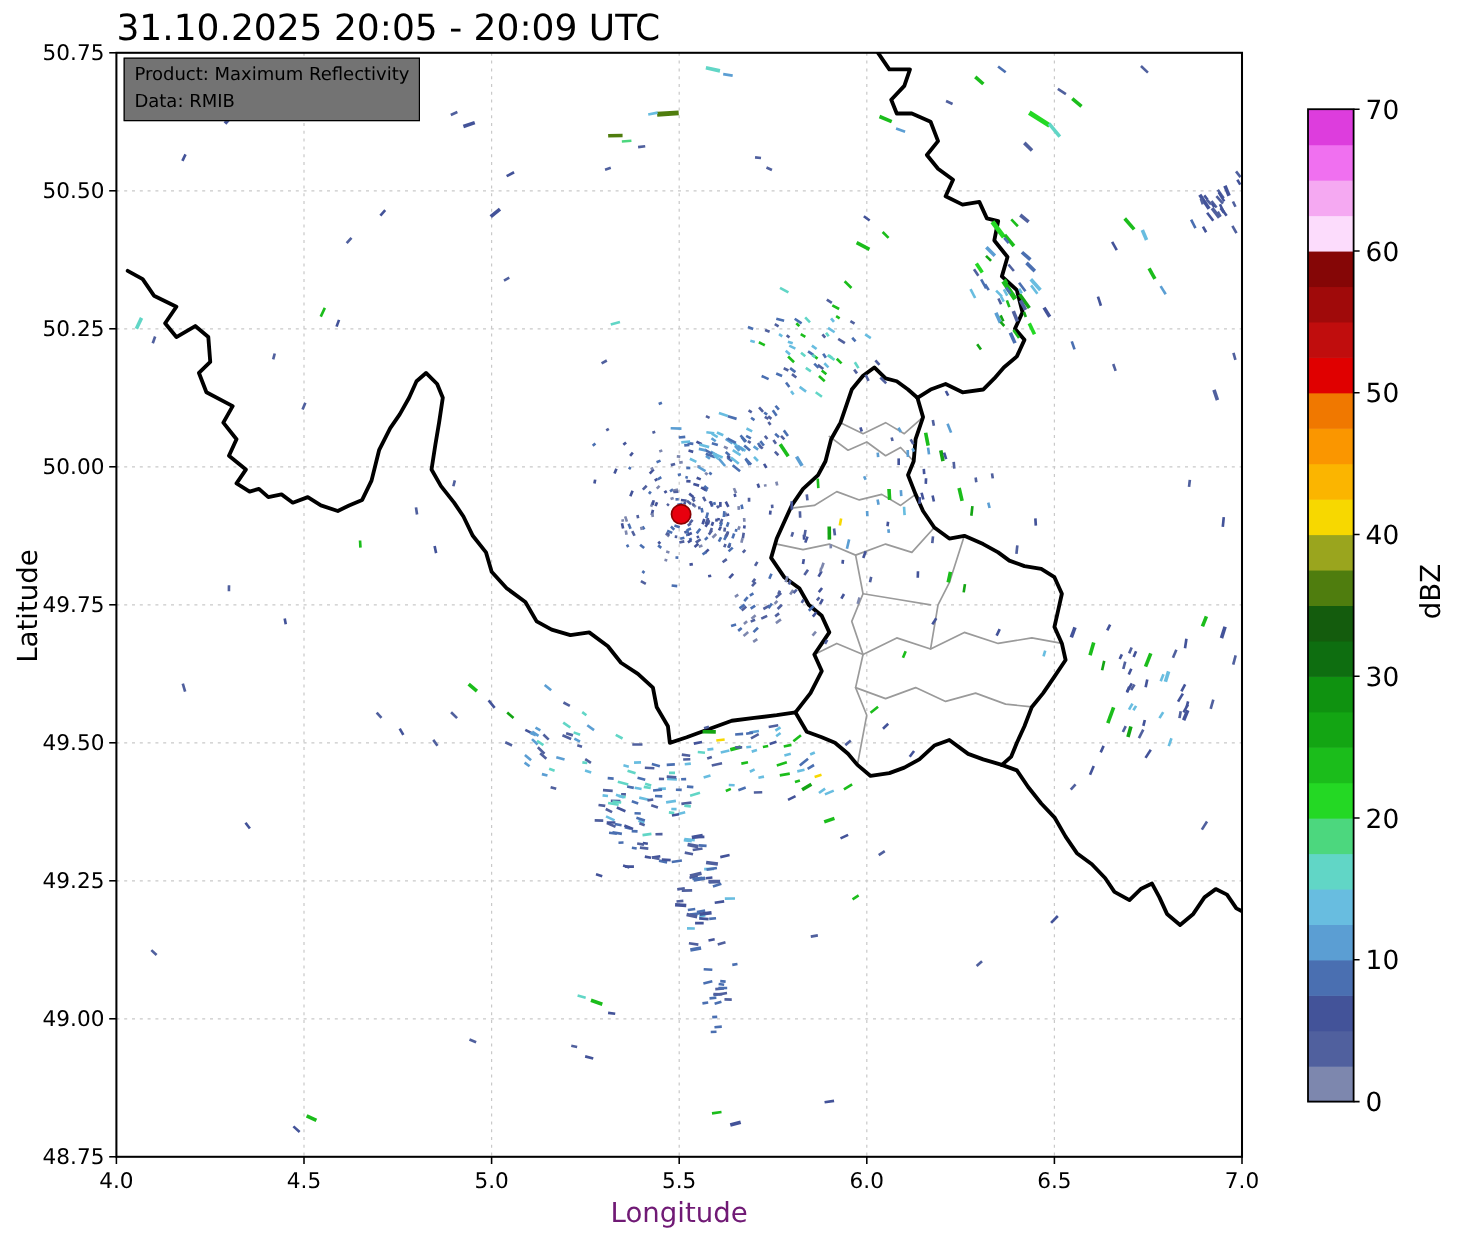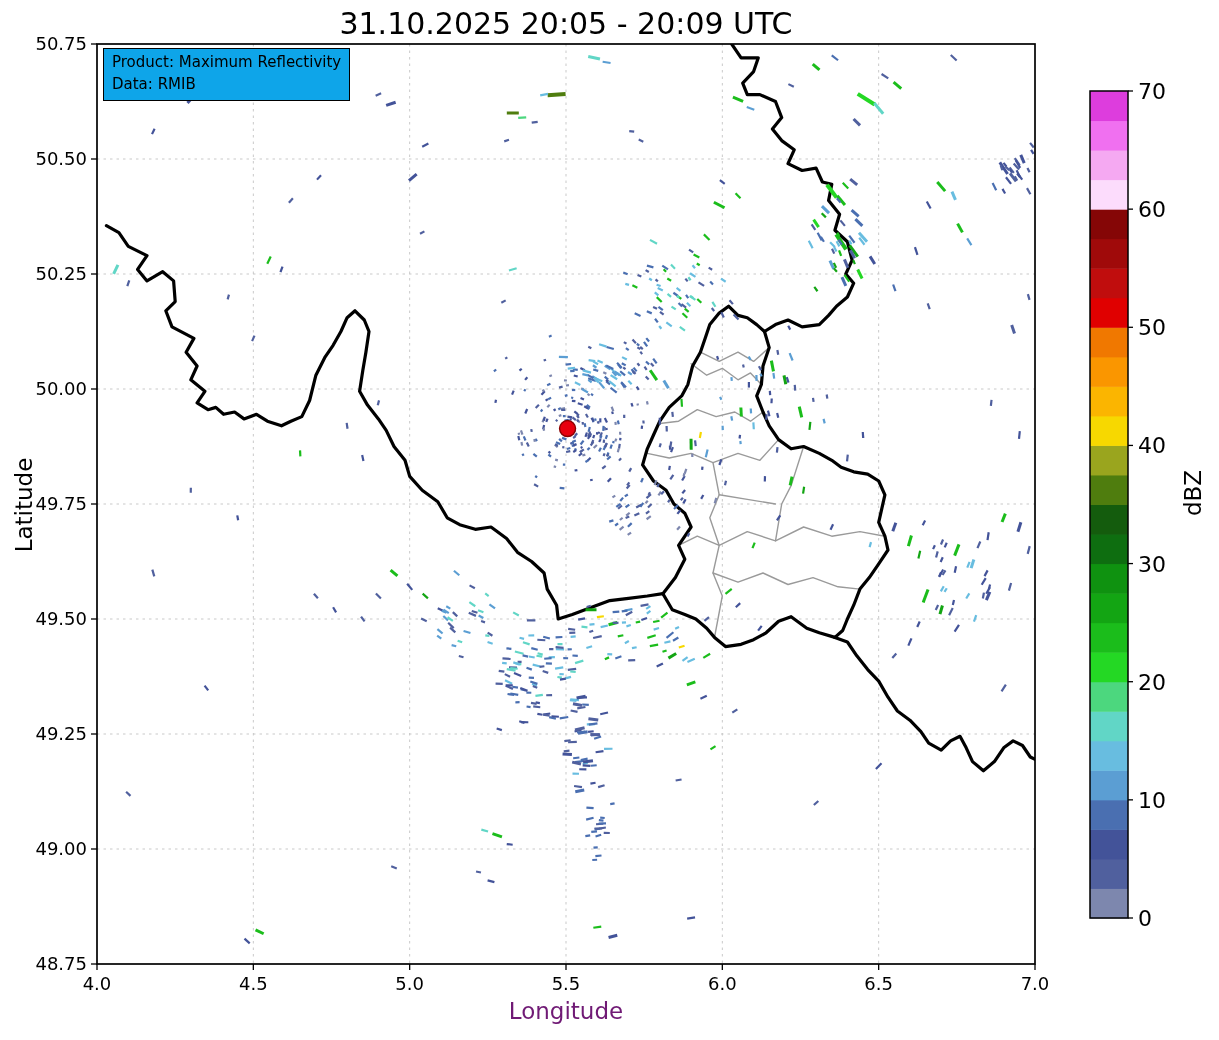--- a/index.html
+++ b/index.html
@@ -1,26 +1,26 @@
 <!DOCTYPE html>
 <html><head>
 <meta charset="utf-8">
 <style>
   html,body{margin:0;padding:0;background:#ffffff;}
   #figure{position:relative;width:1219px;height:1040px;background:#ffffff;
           font-family:"DejaVu Sans","Liberation Sans",sans-serif;overflow:hidden;}
-  #title{position:absolute;left:97px;top:6px;width:938px;text-align:center;
+  #title{position:absolute;left:97px;top:6px;width:938px;text-align:left;
          font-size:30px;color:#000;}
   #xlabel{position:absolute;left:97px;top:998px;width:938px;text-align:center;
           font-size:23px;color:#701a75;}
   #ylabel{position:absolute;left:-36px;top:492px;width:120px;text-align:center;
           font-size:23px;color:#000;transform:rotate(-90deg);transform-origin:center;}
   #cbarlabel{position:absolute;left:1138px;top:480px;width:110px;text-align:center;
           font-size:23px;color:#000;transform:rotate(-90deg);transform-origin:center;}
-  #annotation{position:absolute;left:103px;top:48px;background:#0ea5e9;
+  #annotation{position:absolute;left:103px;top:48px;background:#737373;
           border:1.5px solid #000;padding:3px 8px 4px 8px;font-size:15px;line-height:1.45;color:#000;}
   svg{position:absolute;left:0;top:0;}
   text{font-family:"DejaVu Sans","Liberation Sans",sans-serif;}
 </style>
 </head>
 <body>
 
 <div id="figure">
   <svg id="plot-svg" width="1219" height="1040">
       <defs>

